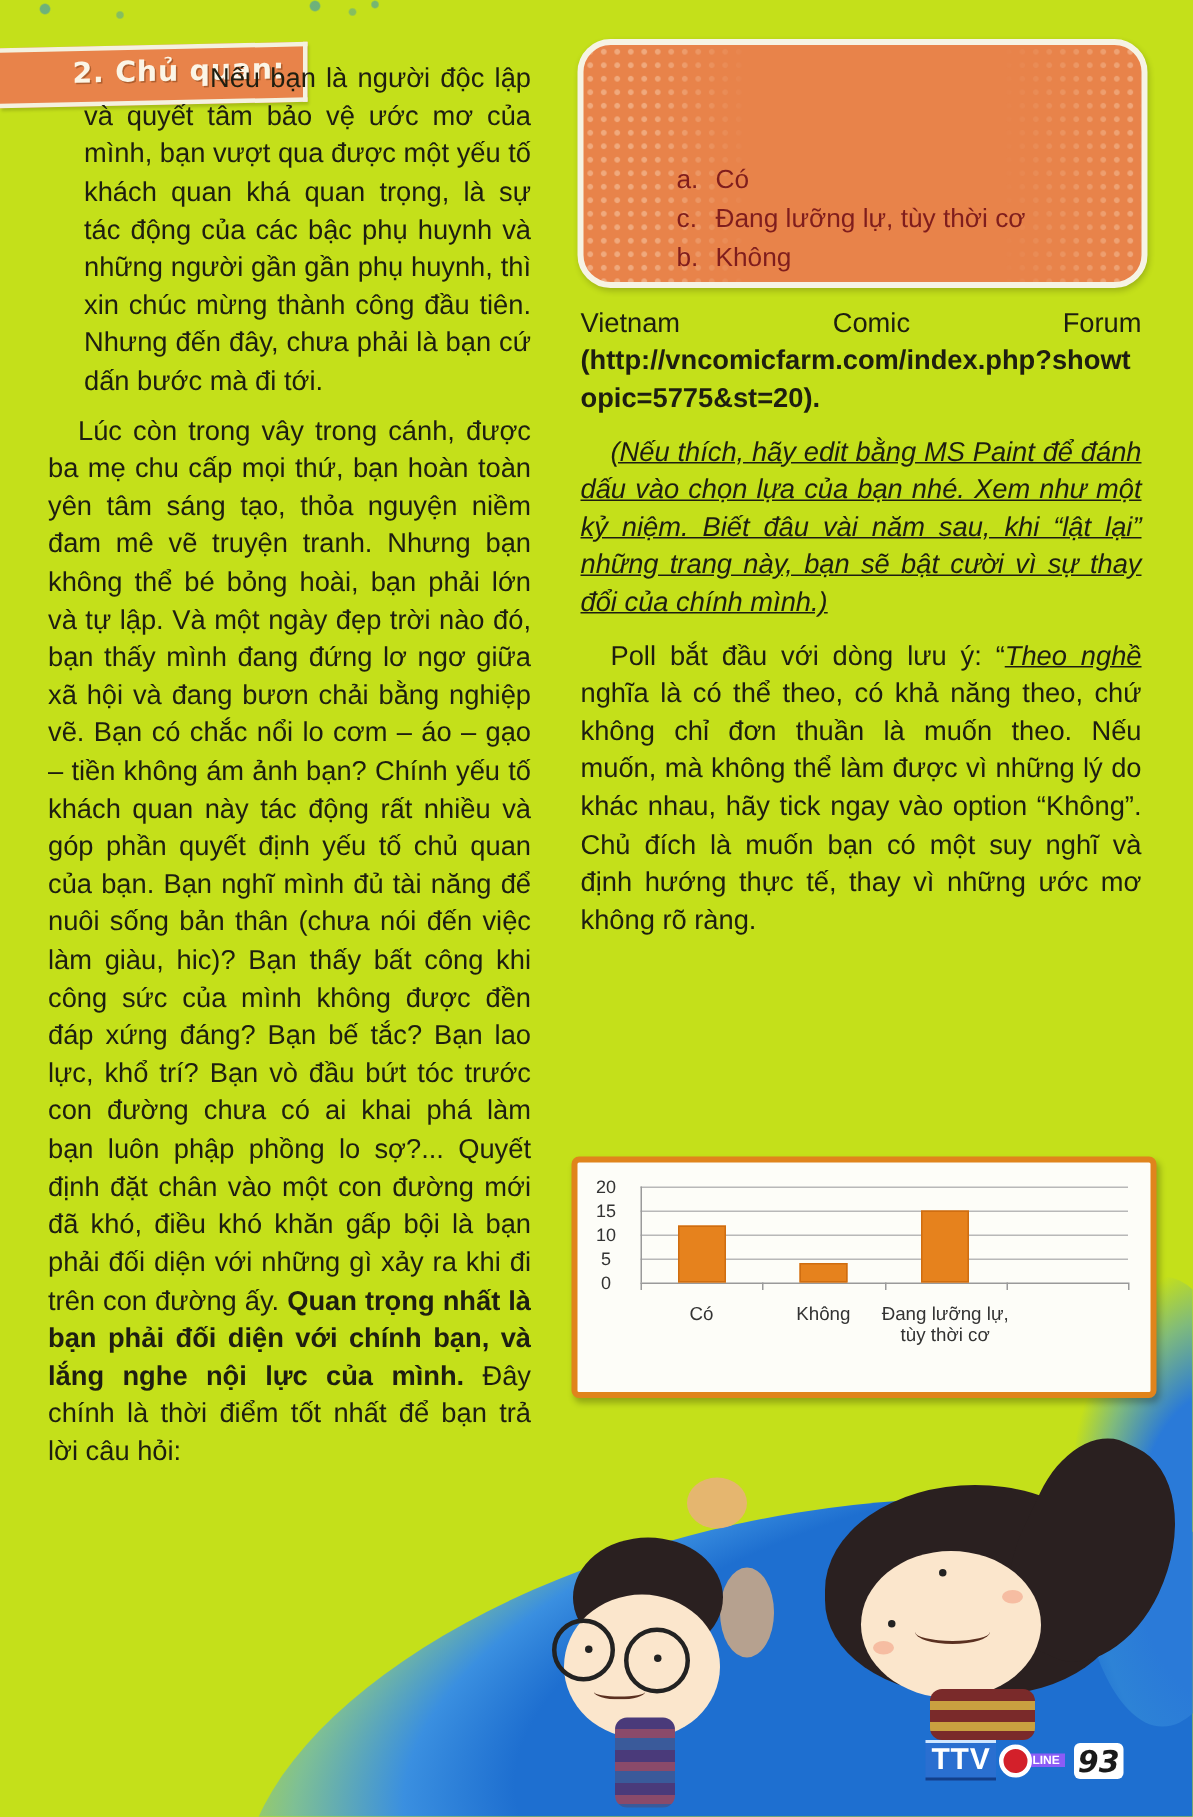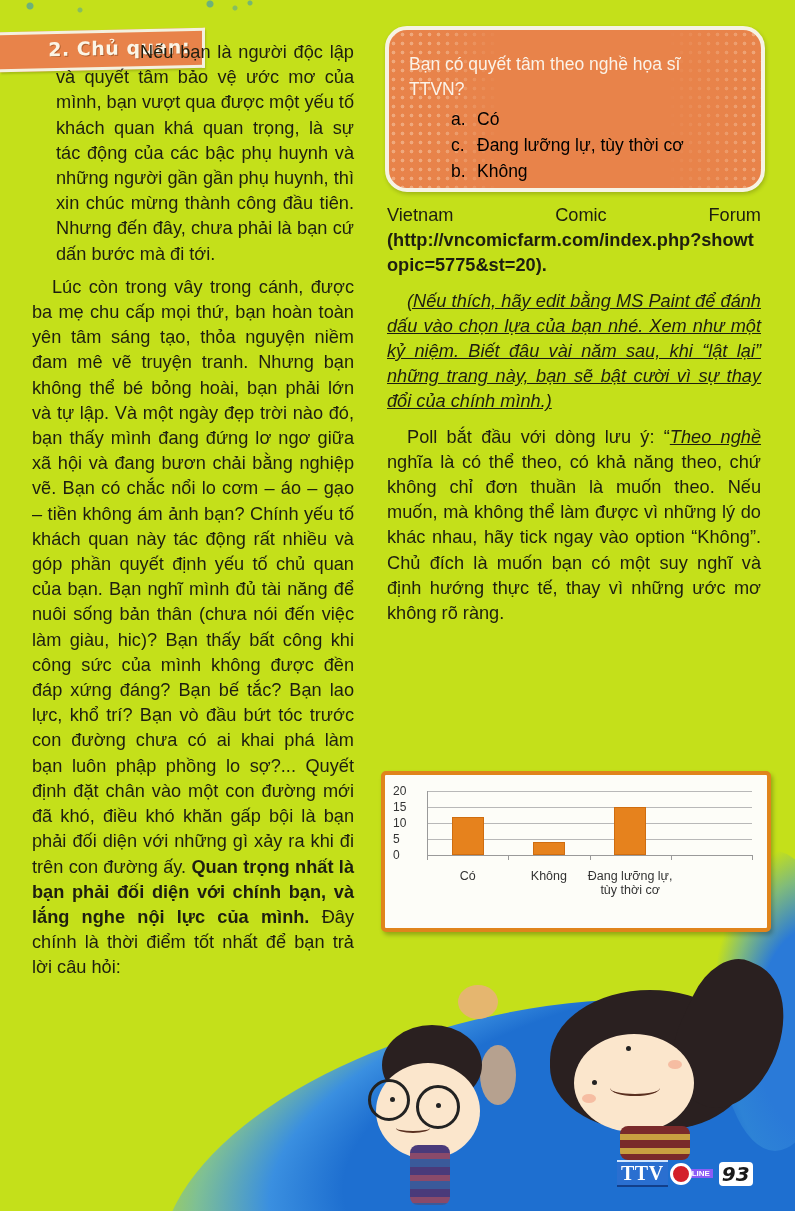--- a/index.html
+++ b/index.html
@@ -72,21 +72,21 @@
       background-image: radial-gradient(rgba(255,240,220,0.35) 1.6px, transparent 2.2px);
       background-size: 9px 9px;
       -webkit-mask-image: linear-gradient(90deg, #000 0 12%, transparent 30%, transparent 75%, #000 100%);
       mask-image: linear-gradient(90deg, #000 0 12%, transparent 30%, transparent 75%, #000 100%);
     }
     .question-box .q {
       position: absolute; left: 20px; top: 22px; width: 330px;
       color: #fbf3e8; font-size: 17.5px; line-height: 25px;
     }
     .question-box ol { position: absolute; left: 62px; top: 76px; list-style: none; }
-    .question-box li { color: #000000; font-size: 17.5px; line-height: 26px; }
+    .question-box li { color: #7f1d1d; font-size: 17.5px; line-height: 26px; }
     .question-box li .letter { display: inline-block; width: 26px; }
 
     .right-col {
       position: absolute; left: 387px; top: 203px; width: 374px;
       font-size: 18.2px; line-height: 25.2px; text-align: justify;
     }
     .right-col p { margin-bottom: 10px; text-indent: 20px; }
     .right-col p.noindent { text-indent: 0; }
     .right-col .italic { font-style: italic; text-decoration: underline; }
     .forum-line { display: flex; justify-content: space-between; text-indent: 0; }
@@ -95,21 +95,21 @@
     
     .chart-box {
       position: absolute; left: 381px; top: 771px; width: 390px; height: 161px;
       background: #fdfdf8;
       border: 4px solid #e0841c;
       border-radius: 5px;
       box-shadow: 2px 3px 4px rgba(0,0,0,0.25);
     }
     .chart-inner { position: absolute; left: 0; top: 0; width: 100%; height: 100%; }
     .y-tick-label {
-      position: absolute; left: 8px; width: 22px; text-align: left;
+      position: absolute; left: 8px; width: 22px; text-align: center;
       font-size: 12px; color: #333; line-height: 12px;
     }
     .gridline { position: absolute; left: 42px; width: 325px; height: 1px; background: #b8b8b8; }
     .axis-y { position: absolute; left: 42px; top: 16px; width: 1px; height: 64px; background: #9a9a9a; }
     .x-tick { position: absolute; top: 80px; width: 1px; height: 5px; background: #9a9a9a; }
     .bar { position: absolute; background: #e6821d; border: 1px solid #cf6d10; }
     .x-label {
       position: absolute; top: 94px; width: 90px; text-align: center;
       font-size: 12.5px; line-height: 14px; color: #333;
     }
@@ -122,21 +122,21 @@
     .eye { position: absolute; width: 5px; height: 5px; background: #222; border-radius: 50%; }
     .cheek { position: absolute; width: 14px; height: 9px; background: rgba(240,140,110,0.45); border-radius: 50%; }
     .smile { position: absolute; border-bottom: 2px solid #5a3020; border-radius: 0 0 50% 50%; }
     .balloon { position: absolute; background: #e9b179; border-radius: 50%; opacity: 0.9; }
     .scarf { position: absolute; border-radius: 8px;
       background: repeating-linear-gradient(180deg, #4a3a7a 0 8px, #8a4a6a 8px 14px, #3a5a9a 14px 22px); }
 
     
     .logo { position: absolute; left: 617px; top: 1160px; display: flex; align-items: center; }
     .logo-ttv {
-      font-family: Liberation Serif, serif; font-weight: bold; font-size: 20px;
+      font-family: Liberation Sans, sans-serif; font-weight: bold; font-size: 20px;
       color: #fff; background: #2a6fd0; padding: 0 4px; letter-spacing: 0.5px;
       border-top: 2px solid #cfe6ff; border-bottom: 2px solid #123f8a;
     }
     .logo-o {
       width: 22px; height: 22px; border-radius: 50%; background: #d3202a;
       border: 3px solid #fff; margin-left: 2px; position: relative;
     }
     .logo-line { font-size: 8px; color: #fff; background: #8b5cf6; padding: 0 3px; font-weight: bold; margin-left: -3px; }
     .page-num {
       margin-left: 6px; font-family: "DejaVu Sans", sans-serif; font-weight: bold; font-style: italic;
@@ -156,21 +156,20 @@
 
 <div class="left-col">
   <p class="first">Nếu bạn là người độc lập và quyết tâm bảo vệ ước mơ của mình, bạn vượt qua được một yếu tố khách quan khá quan trọng, là sự tác động của các bậc phụ huynh và những người gần gần phụ huynh, thì xin chúc mừng thành công đầu tiên. Nhưng đến đây, chưa phải là bạn cứ dấn bước mà đi tới.</p>
   <p class="indent">
     <span>Lúc còn trong vây trong cánh, được ba mẹ chu cấp mọi thứ, bạn hoàn toàn yên tâm sáng tạo, thỏa nguyện niềm đam mê vẽ truyện tranh. Nhưng bạn không thể bé bỏng hoài, bạn phải lớn và tự lập. Và một ngày đẹp trời nào đó, bạn thấy mình đang đứng lơ ngơ giữa xã hội và đang bươn chải bằng nghiệp vẽ. Bạn có chắc nổi lo cơm – áo – gạo – tiền không ám ảnh bạn? Chính yếu tố khách quan này tác động rất nhiều và góp phần quyết định yếu tố chủ quan của bạn. Bạn nghĩ mình đủ tài năng để nuôi sống bản thân (chưa nói đến việc làm giàu, hic)? Bạn thấy bất công khi công sức của mình không được đền đáp xứng đáng? Bạn bế tắc? Bạn lao lực, khổ trí? Bạn vò đầu bứt tóc trước con đường chưa có ai khai phá làm bạn luôn phập phồng lo sợ?... Quyết định đặt chân vào một con đường mới đã khó, điều khó khăn gấp bội là bạn phải đối diện với những gì xảy ra khi đi trên con đường ấy. </span><span class="bold">Quan trọng nhất là bạn phải đối diện với chính bạn, và lắng nghe nội lực của mình.</span><span> Đây chính là thời điểm tốt nhất để bạn trả lời câu hỏi:</span>
   </p>
 </div>
 
 <div class="question-box">
   <div class="dots"></div>
-  <div class="q">Bạn có quyết tâm theo nghề họa sĩ TTVN?</div>
   <ol>
     <li><span class="letter">a.</span><span>Có</span></li>
     <li><span class="letter">c.</span><span>Đang lưỡng lự, tùy thời cơ</span></li>
     <li><span class="letter">b.</span><span>Không</span></li>
   </ol>
 </div>
 
 <div class="right-col">
   <div class="forum-line">
     <span>Vietnam</span>

